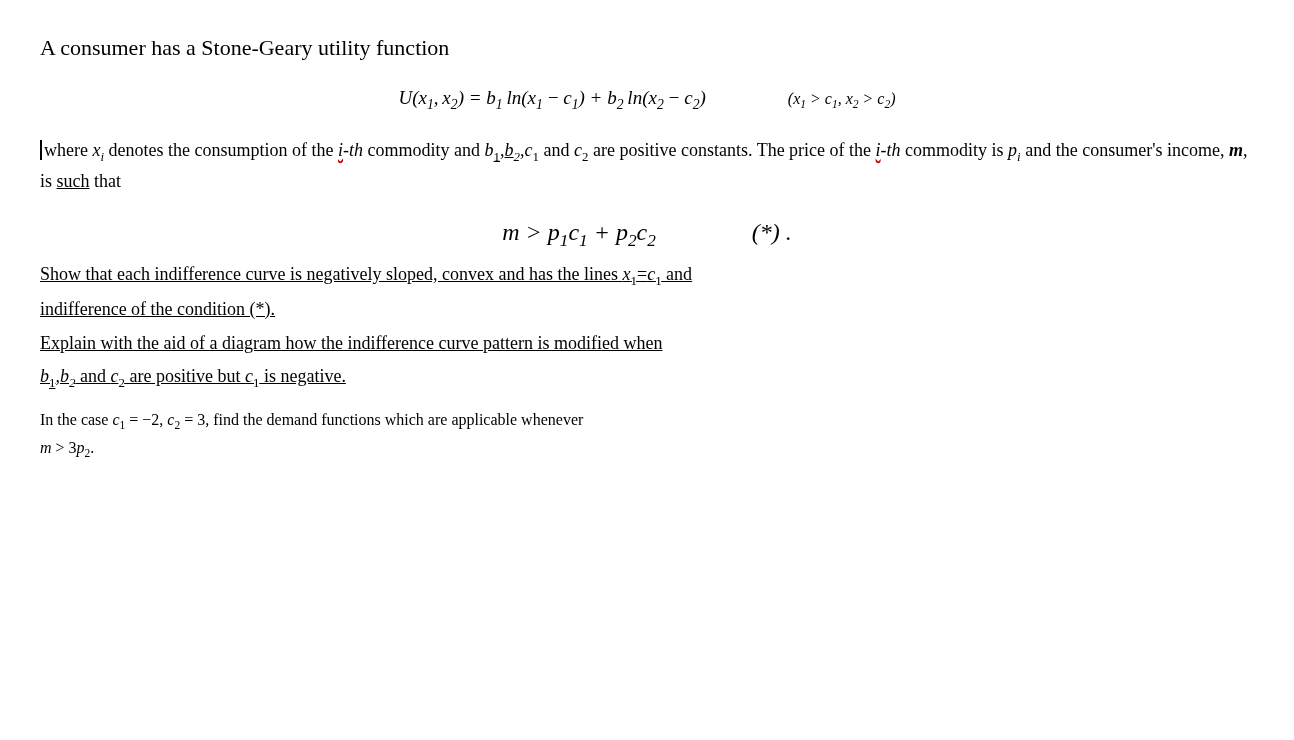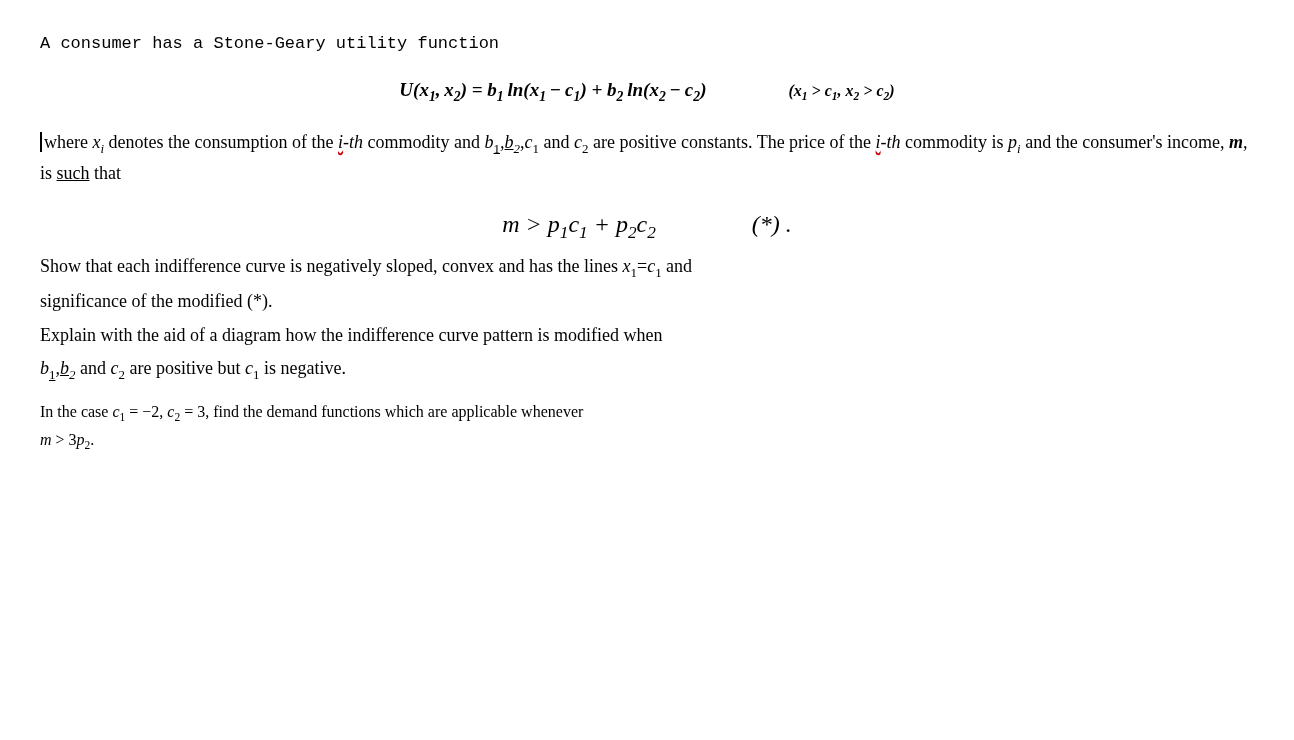--- a/index.html
+++ b/index.html
@@ -18,32 +18,30 @@
       padding: 30px 40px;
       line-height: 1.6;
     }
 
     .content-area {
       max-width: 1220px;
     }
 
     .intro-line {
       margin-bottom: 18px;
-      font-size: 17px;
-      font-family: Liberation Mono, monospace;
+      font-size: 22px;
     }
 
     .formula-block {
       text-align: center;
       margin: 10px 0 20px 0;
       display: flex;
       justify-content: center;
       align-items: center;
       gap: 82px;
-      font-weight: bold;
     }
 
     .formula-left {
       font-style: italic;
       font-size: 19px;
     }
 
     .formula-right {
       font-style: italic;
       font-size: 16px;
@@ -59,20 +57,21 @@
       text-align: center;
       margin: 16px 0 0 0;
       font-size: 24px;
       font-style: italic;
     }
 
     .questions-section {
       margin-top: 6px;
       font-size: 18px;
       line-height: 1.65;
+      text-decoration: underline;
     }
 
     .question-line {
       margin-bottom: 4px;
     }
 
     .final-para {
       margin-top: 14px;
       font-size: 16px;
       line-height: 1.65;
@@ -140,21 +139,21 @@
     <span class="math-var">m</span> &gt; <span class="math-var">p</span><sub>1</sub><span class="math-var">c</span><sub>1</sub> + <span class="math-var">p</span><sub>2</sub><span class="math-var">c</span><sub>2</sub>    (*) .
   </div>
 
   <div class="questions-section">
 
     <div class="question-line">
       Show that each indifference curve is negatively sloped, convex and has the lines <span class="math-var">x</span><sub>1</sub>=<span class="math-var">c</span><sub>1</sub> and
     </div>
 
     <div class="question-line">
-      significance of the modified (*).
+      indifference of the condition (*).
     </div>
 
     <div class="question-line">
       Explain with the aid of a diagram how the indifference curve pattern is modified when
     </div>
     <div class="question-line">
       <span class="math-var">b</span><sub><span class="underline-solid">1</span></sub><span class="math-var">,<span class="underline-solid">b</span><sub>2</sub></span> and <span class="math-var">c</span><sub>2</sub> are positive but <span class="math-var">c</span><sub>1</sub> is negative.
     </div>
 
   </div>

